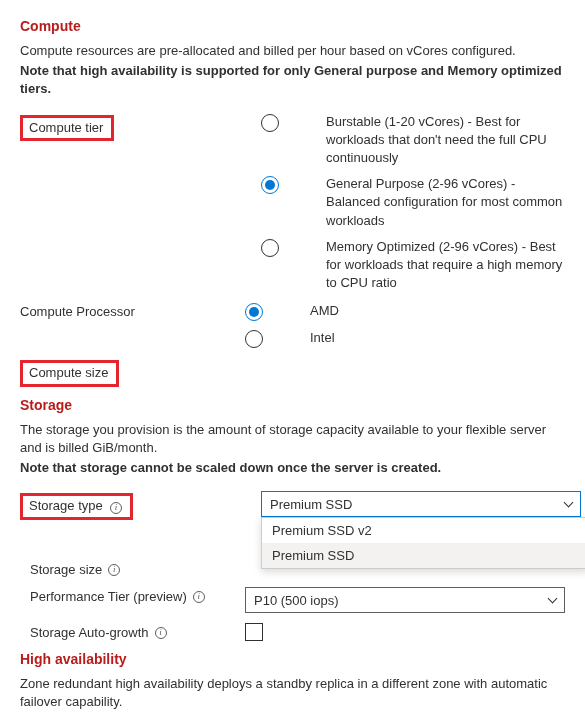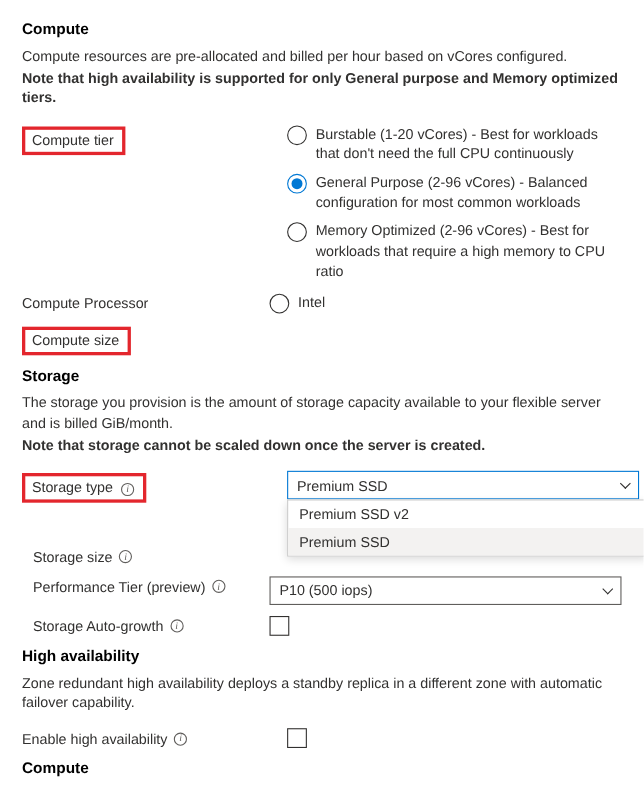--- a/index.html
+++ b/index.html
@@ -9,41 +9,41 @@
     color: #323130;
     margin: 0;
     padding: 18px 20px;
     width: 585px;
     background: #fff;
   }
   h3.section {
     font-size: 14px;
     font-weight: 600;
     margin: 0 0 8px 0;
-    color: #000000;
+    color: #b91c1c;
   }
   .desc { font-size: 13px; color: #323130; margin: 0 0 2px 0; line-height: 1.4; }
   .bold { font-weight: 600; }
   .row { display: flex; align-items: flex-start; margin: 10px 0; }
   .label-col { width: 225px; flex: 0 0 225px; padding-top: 2px; display: flex; align-items: center; gap: 6px; }
   .label-col.indent { padding-left: 10px; }
   .ctrl-col { flex: 1; min-width: 0; }
   .redbox { border: 3px solid #e3262d; padding: 2px 8px 3px 6px; display: inline-block; line-height: 1.2; }
   .radio-opt { display: flex; align-items: flex-start; gap: 8px; margin-bottom: 8px; line-height: 1.4; }
   .radio-opt:last-child { margin-bottom: 0; }
   .radio-btn {
     width: 18px; height: 18px; border: 1px solid #323130; border-radius: 50%;
     flex: 0 0 18px; position: relative; margin-top: 1px; background:#fff;
   }
   .radio-btn.sel { border-color: #0078d4; }
   .radio-btn.sel::after {
     content: ""; position: absolute; width: 10px; height: 10px; background: #0078d4;
     border-radius: 50%; top: 3px; left: 3px;
   }
-  .opt-label { flex: 1; }
+  .opt-label { flex: 1; margin-left: 39px; }
   .select-box {
     display: flex; align-items: center; justify-content: space-between;
     border: 1px solid #605e5c; height: 26px; padding: 0 8px; font-size: 13px;
     background: #fff; width: 320px;
   }
   .select-box.wide { width: 320px; }
   .select-box.active { border-color: #0078d4; }
   .chev { border: solid #323130; border-width: 0 1px 1px 0; padding: 3px; transform: rotate(45deg); margin-top: -3px; }
   .info-icon {
     width: 12px; height: 12px; border: 1px solid #605e5c; border-radius: 50%;
@@ -90,20 +90,24 @@
       <div class="opt-label">Memory Optimized (2-96 vCores) - Best for workloads that require a high memory to CPU ratio</div>
     </div>
   </div>
 </div>
 
 <div class="row">
   <div class="label-col">
       <span>Compute Processor</span>
     </div>
   <div class="ctrl-col">
+    <div class="radio-opt">
+      <div class="radio-btn sel"></div>
+      <div class="opt-label">AMD</div>
+    </div>
     <div class="radio-opt">
       <div class="radio-btn"></div>
       <div class="opt-label">Intel</div>
     </div>
   </div>
 </div>
 
 <div class="row">
   <div class="label-col">
     <span class="redbox">Compute size</span>

